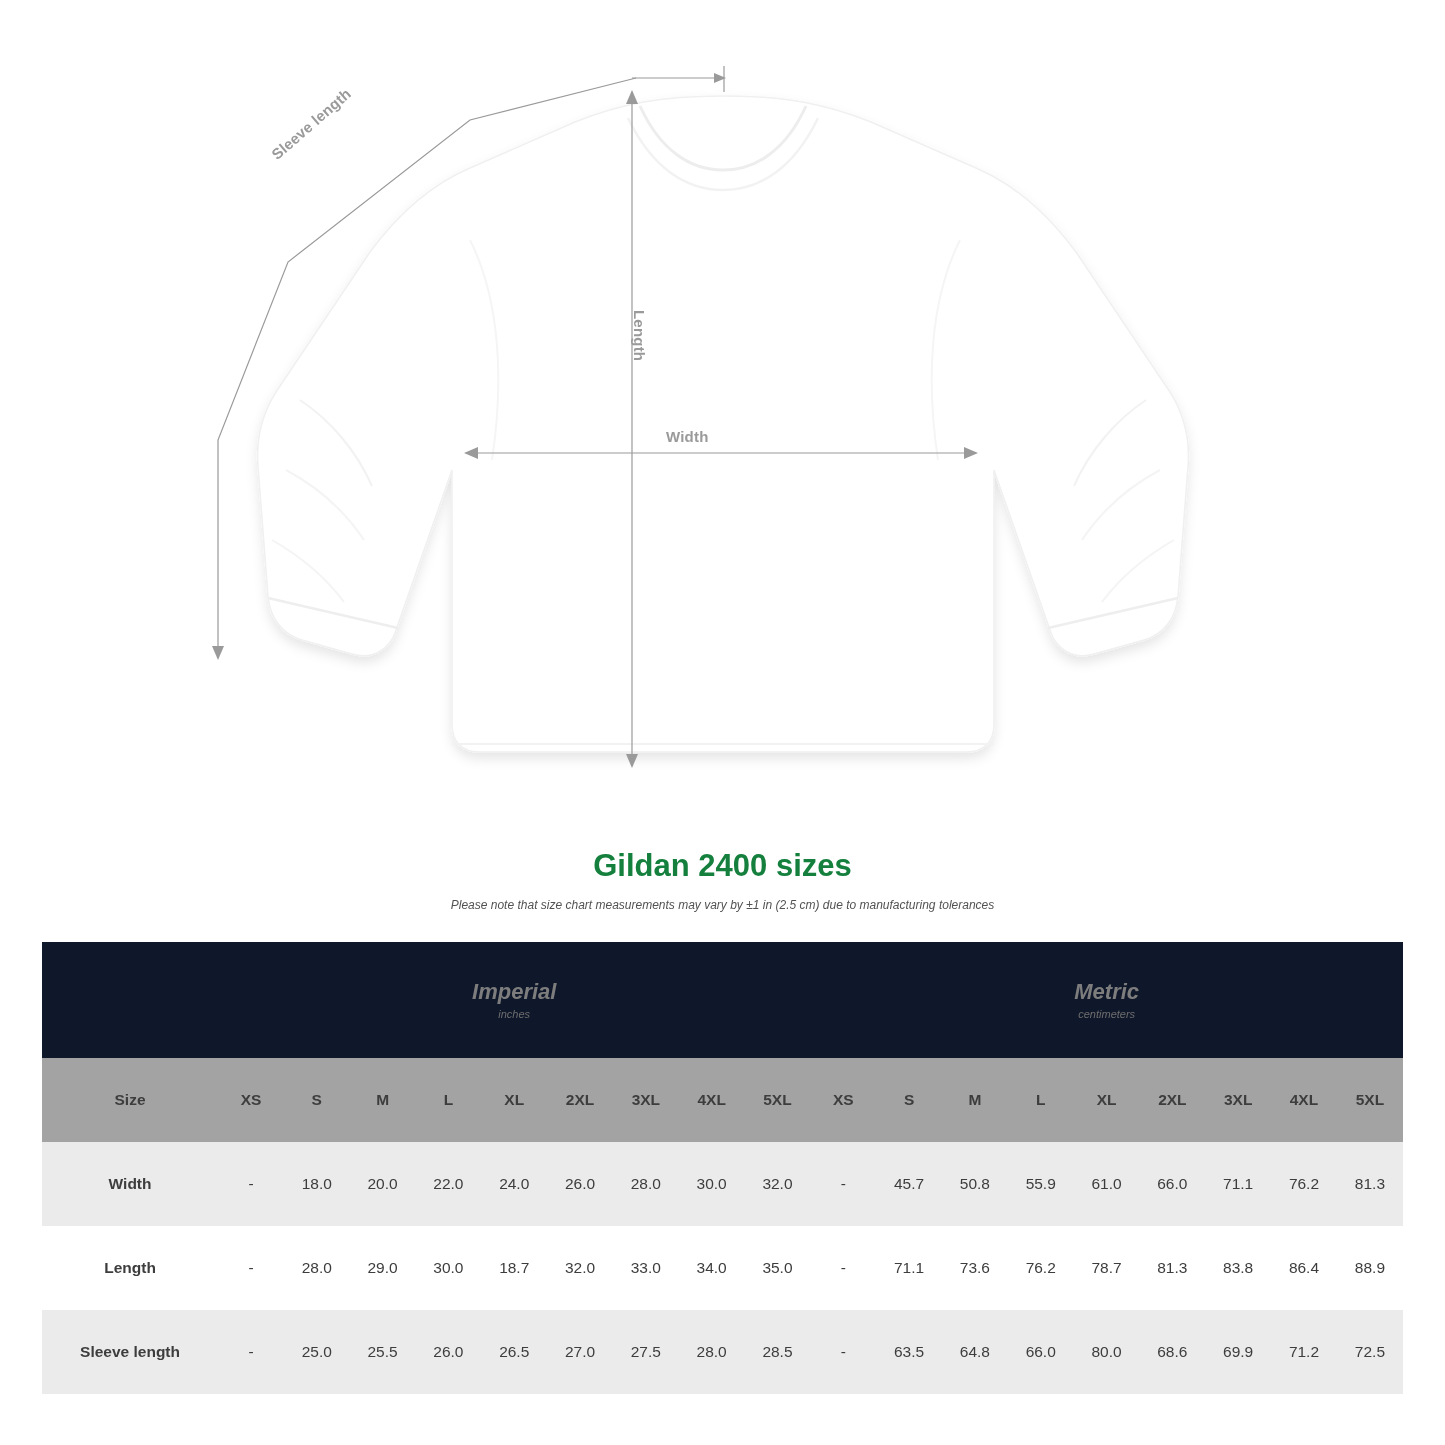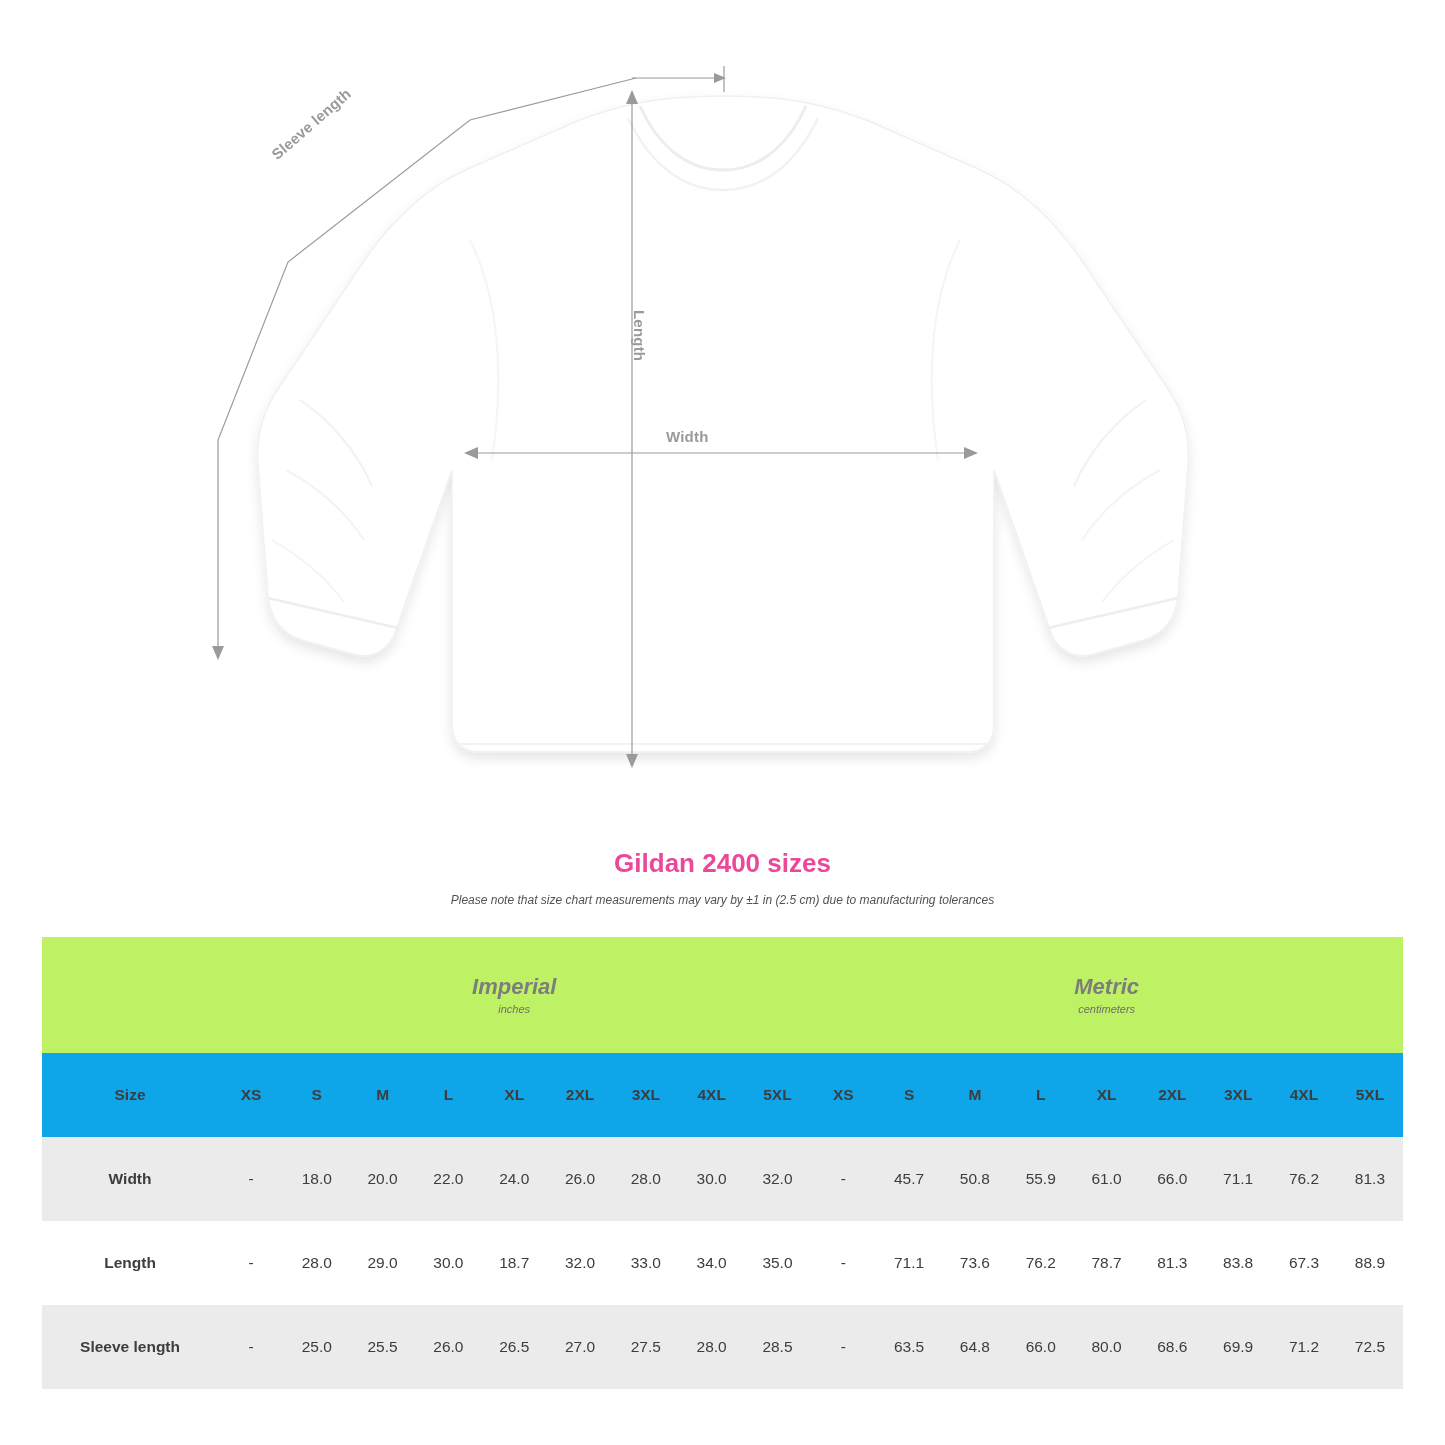--- a/index.html
+++ b/index.html
@@ -51,23 +51,23 @@
     left: 666px;
     top: 428px;
   }
 
   
   .title-block {
     text-align: center;
     margin-top: 18px;
   }
   .chart-title {
-    font-size: 26px;
-    font-weight: bold;
-    color: #ec4899;
+    font-size: 31px;
+    font-weight: bold;
+    color: #15803d;
     margin: 0 0 14px 0;
   }
   .chart-note {
     font-size: 12px;
     font-style: italic;
     color: #525252;
     margin: 0;
   }
 
   
@@ -81,38 +81,38 @@
   }
   table.size-table td, table.size-table th {
     text-align: center;
     font-size: 15.5px;
     color: #3d3d3d;
     padding: 0;
     height: 84px;
     vertical-align: middle;
   }
   .unit-head {
-    background: #bef264;
+    background: #0f172a;
     height: 116px;
   }
   .unit-head .unit-name {
     font-size: 22px;
     font-style: italic;
     font-weight: bold;
     color: #7d7d7d;
     line-height: 1.25;
   }
   .unit-head .unit-sub {
     font-size: 11px;
     font-style: italic;
     color: #6e6e6e;
     line-height: 1.5;
   }
   .row-head {
-    background: #0ea5e9;
+    background: #a3a3a3;
     margin-top: 40px;
   }
   .row-head td {
     font-weight: bold;
     color: #2f2f2f;
     font-size: 16px;
   }
   .row-head td.size-label {
     font-weight: bold;
   }
@@ -327,21 +327,21 @@
         <td>33.0</td>
         <td>34.0</td>
         <td>35.0</td>
         <td>-</td>
         <td>71.1</td>
         <td>73.6</td>
         <td>76.2</td>
         <td>78.7</td>
         <td>81.3</td>
         <td>83.8</td>
-        <td>67.3</td>
+        <td>86.4</td>
         <td>88.9</td>
       </tr>
 
       <tr class="row-shaded">
         <td class="rowlabel">Sleeve length</td>
         <td>-</td>
         <td>25.0</td>
         <td>25.5</td>
         <td>26.0</td>
         <td>26.5</td>

